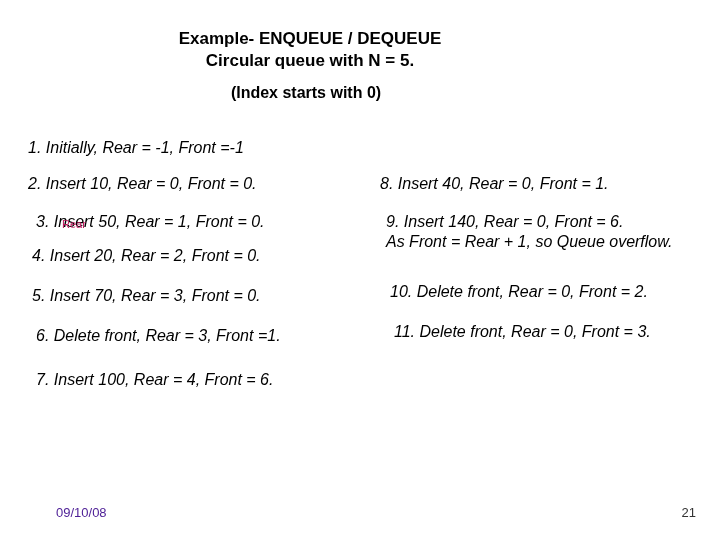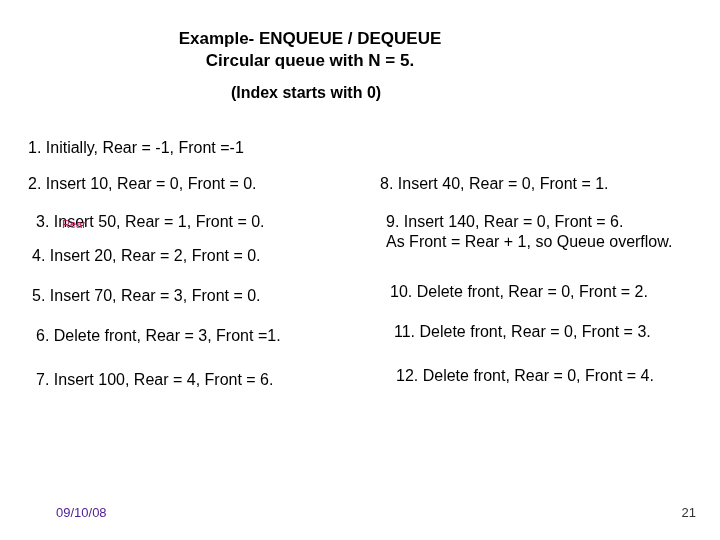--- a/index.html
+++ b/index.html
@@ -35,20 +35,21 @@
     width: 612px;
     text-align: center;
     font-weight: bold;
     font-size: 16px;
   }
   .item {
     position: absolute;
     font-size: 16px;
     line-height: 1.25;
     white-space: nowrap;
+    font-style: italic;
   }
   .item.wrap { white-space: normal; width: 330px; }
   .rear-annot {
     position: absolute;
     font-size: 11px;
     color: #be185d;
   }
   .footer-date {
     position: absolute;
     left: 56px;
@@ -83,17 +84,16 @@
   <div class="item" style="left:32px; top:246px;text-align:center;">4. Insert 20, Rear = 2, Front = 0.</div>
   <div class="item" style="left:32px; top:286px;">5. Insert 70, Rear = 3, Front = 0.</div>
   <div class="item" style="left:36px; top:326px;">6. Delete front, Rear = 3, Front =1.</div>
   <div class="item" style="left:36px; top:370px;">7. Insert 100, Rear = 4, Front = 6.</div>
 
   <div class="item" style="left:380px; top:174px;">8. Insert 40, Rear = 0, Front = 1.</div>
   <div class="item wrap" style="left:386px; top:212px; white-space:pre-line;">9. Insert 140, Rear = 0, Front = 6.
     As Front = Rear + 1, so Queue overflow.</div>
   <div class="item" style="left:390px; top:282px;">10. Delete front, Rear = 0, Front = 2.</div>
   <div class="item" style="left:394px; top:322px;">11. Delete front, Rear = 0, Front = 3.</div>
-  <div class="item" style="left:396px; top:366px;">12. Delete front, Rear = 0, Front = 4.</div>
 
   <div class="footer-date">09/10/08</div>
   <div class="footer-page">21</div>
 </div>
 
 </body></html>

